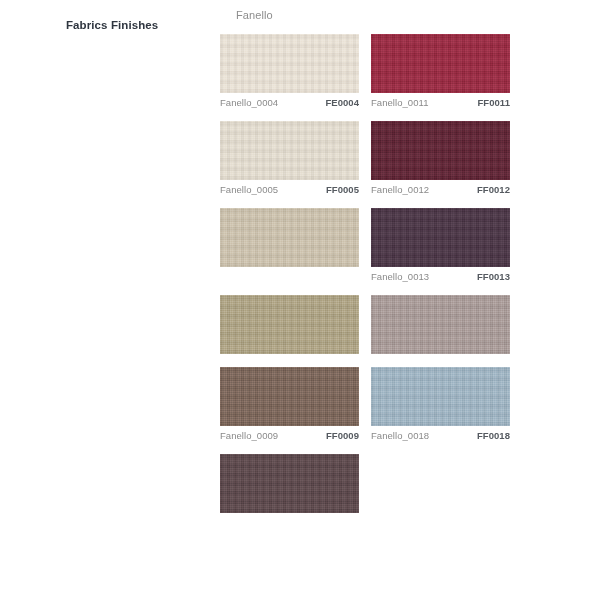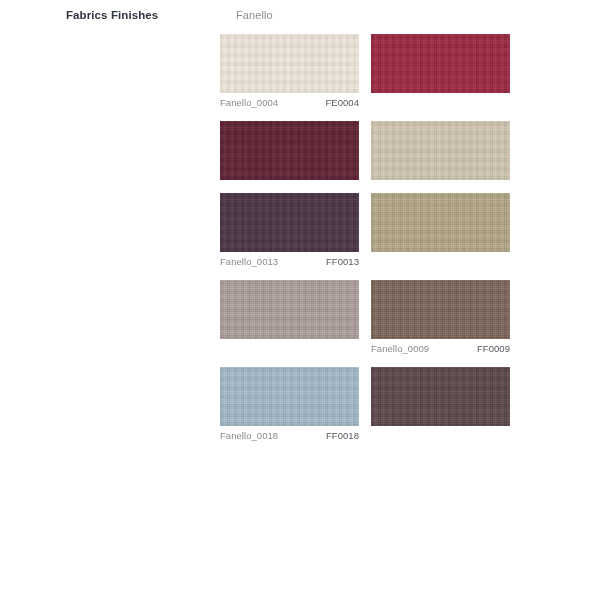--- a/index.html
+++ b/index.html
@@ -20,21 +20,21 @@
     position: relative;
     width: 594px;
     height: 594px;
     background: #ffffff;
   }
 
   
   .category-col {
     position: absolute;
     left: 66px;
-    top: 8px;
+    top: 18px;
     width: 140px;
   }
   .category-title {
     font-size: 11.5px;
     font-weight: bold;
     color: #2f3640;
     letter-spacing: 0.1px;
     line-height: 14px;
   }
 
@@ -124,21 +124,21 @@
     width: 139px;
   }
   .swatch-name {
     font-size: 9.5px;
     color: #8a8a8a;
     letter-spacing: 0.05px;
     white-space: nowrap;
   }
   .swatch-code {
     font-size: 9.5px;
-    font-weight: normal;
+    font-weight: bold;
     color: #555a60;
     letter-spacing: 0.05px;
     white-space: nowrap;
     margin-left: 40px;
   }
 </style>
 </head>
 <body>
 
 <div id="page">
@@ -159,25 +159,43 @@
           <div class="swatch-meta">
             <span class="swatch-name">Fanello_0004</span>
             <span class="swatch-code">FE0004</span>
           </div>
         </div>
         <div class="swatch-cell">
           <div class="swatch-chip" style="background: rgb(153, 41, 65);">
             <div class="weave"></div>
             <div class="weave2"></div>
           </div>
+          <div class="swatch-meta">
+            <span class="swatch-name">Fanello_0011</span>
+            <span class="swatch-code">FF0011</span>
+          </div>
+        </div>
+        <div class="swatch-cell">
+          <div class="swatch-chip" style="background: rgb(229, 222, 209);">
+            <div class="weave"></div>
+            <div class="weave2"></div>
+          </div>
+          <div class="swatch-meta">
+            <span class="swatch-name">Fanello_0005</span>
+            <span class="swatch-code">FF0005</span>
+          </div>
         </div>
         <div class="swatch-cell">
           <div class="swatch-chip" style="background: rgb(94, 35, 52);">
             <div class="weave"></div>
             <div class="weave2"></div>
+          </div>
+          <div class="swatch-meta">
+            <span class="swatch-name">Fanello_0012</span>
+            <span class="swatch-code">FF0012</span>
           </div>
         </div>
         <div class="swatch-cell">
           <div class="swatch-chip" style="background: rgb(206, 195, 174);">
             <div class="weave"></div>
             <div class="weave2"></div>
           </div>
         </div>
         <div class="swatch-cell">
           <div class="swatch-chip" style="background: rgb(74, 53, 69);">

